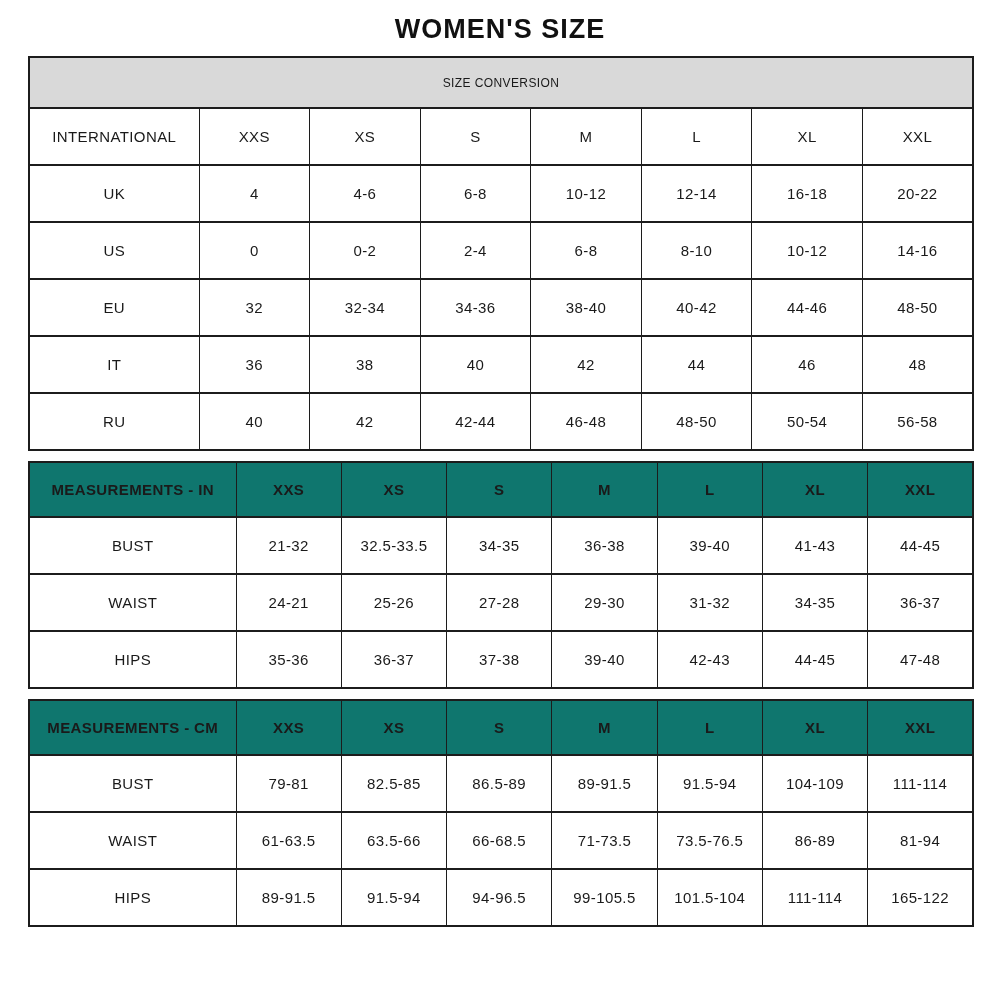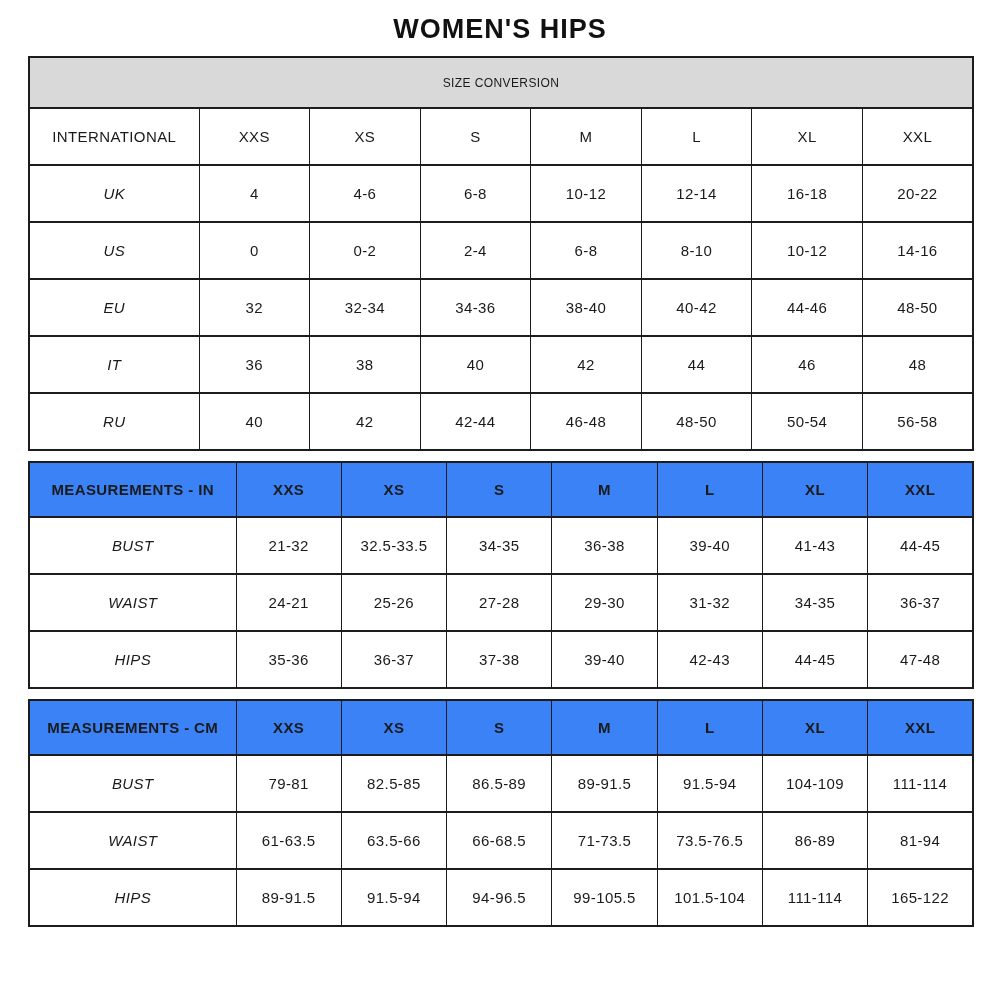--- a/index.html
+++ b/index.html
@@ -46,42 +46,42 @@
 
   
   td.banner {
     background: #d9d9d9;
     font-weight: 700;
     font-size: 12px;
     height: 51px;
     letter-spacing: 0.6px;
   }
   tr.gray-head td {
-    background: #3b82f6;
+    background: #0f766e;
     font-weight: 700;
     font-size: 15px;
     height: 55px;
   }
   
   tr.cols-row td {
     background: #ffffff;
     font-size: 15px;
     height: 57px;
     margin-top: 18px;
   }
   
   tr.data-row td { height: 57px; font-size: 15px; }
   table.meas tr.data-row td.val { font-size: 15px; }
-  tr.data-row td.row-label { font-size: 15px; font-style: italic; }
+  tr.data-row td.row-label { font-size: 15px; }
 </style>
 </head>
 <body>
 
 <div class="page">
-  <h1 class="page-title">WOMEN'S HIPS</h1>
+  <h1 class="page-title">WOMEN'S SIZE</h1>
 
   <table class="sizes conv">
       <colgroup>
         <col style="width: 170px;">
         <col style="width: calc(110.571px);">
         <col style="width: calc(110.571px);">
         <col style="width: calc(110.571px);">
         <col style="width: calc(110.571px);">
         <col style="width: calc(110.571px);">
         <col style="width: calc(110.571px);">

